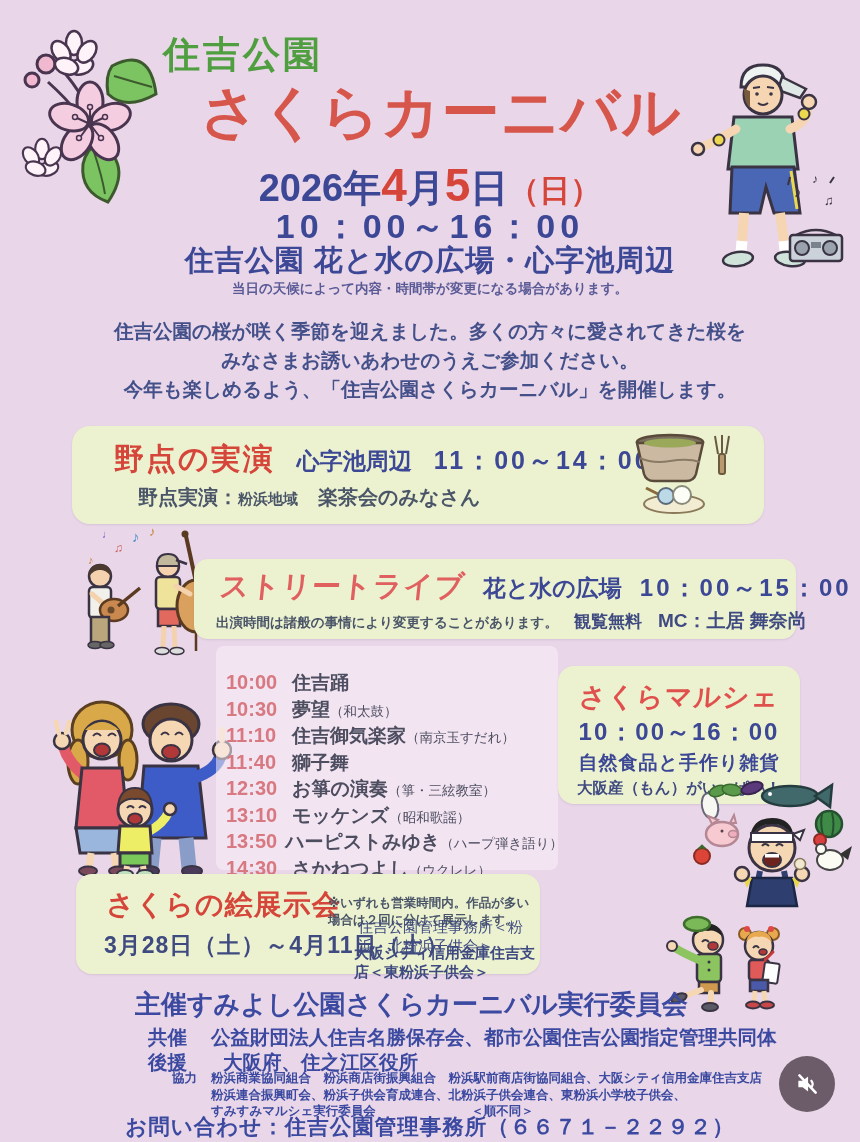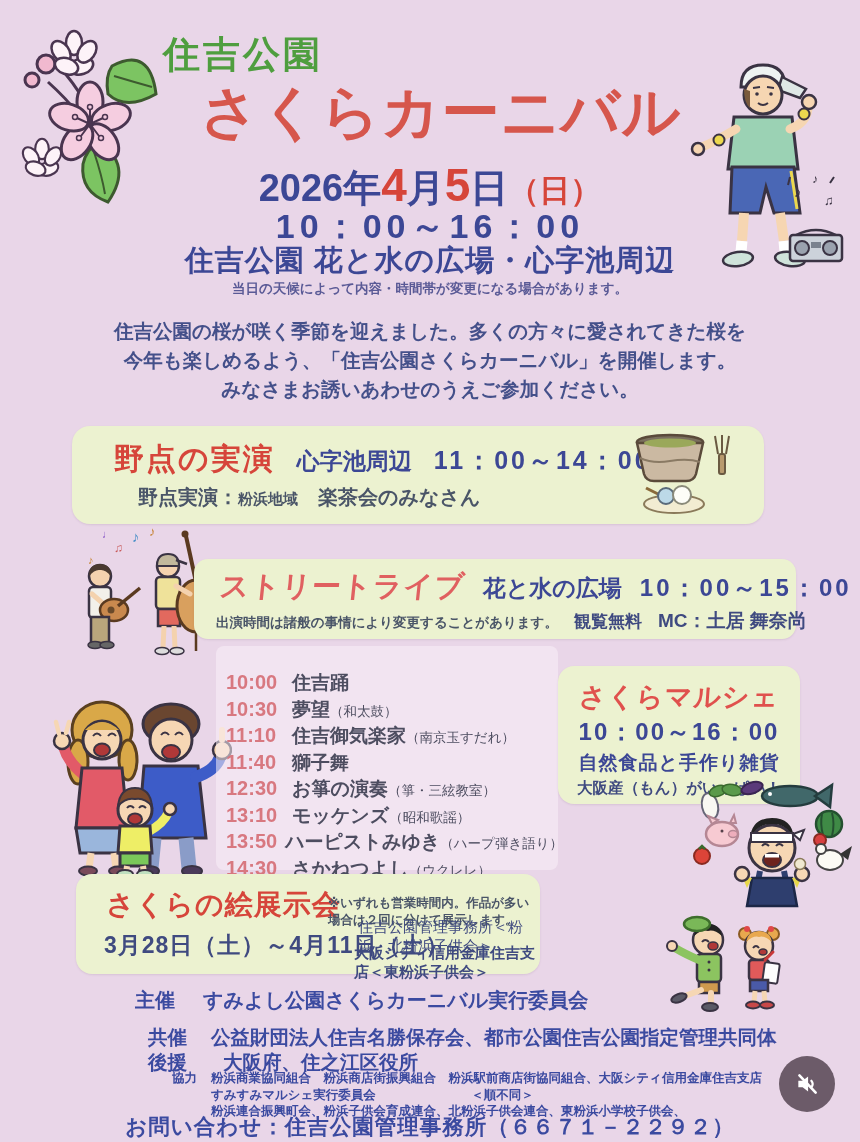--- a/index.html
+++ b/index.html
@@ -56,21 +56,21 @@
 
   
   .exhibit-box{left:76px;top:874px;width:464px;height:100px;border-radius:16px;}
   .exhibit-title{position:absolute;left:30px;top:12px;font-size:28px;font-weight:900;color:#d6453a;letter-spacing:1px;}
   .exhibit-note{position:absolute;left:252px;top:21px;font-size:12.5px;font-weight:bold;color:#4a5568;}
   .exhibit-dates{position:absolute;left:28px;top:56px;font-size:23px;font-weight:900;color:#3f4a80;letter-spacing:1px;}
   .exhibit-venue1{position:absolute;left:282px;top:44px;font-size:15px;font-weight:normal;color:#3f4a80;}
   .exhibit-venue2{position:absolute;left:278px;top:70px;font-size:15px;font-weight:bold;color:#3f4a80;}
 
   
-  .credit-host{left:135px;top:987px;display:flex;gap:28px;font-size:20px;font-weight:900;color:#3b4aa0;white-space:nowrap;}
+  .credit-host{left:135px;top:987px;display:flex;font-size:26px;font-weight:900;color:#3b4aa0;white-space:nowrap;}
   .credit-cohost{left:148px;top:1024px;display:flex;gap:24px;font-size:19.5px;font-weight:900;color:#3b4aa0;white-space:nowrap;}
   .credit-support{left:148px;top:1049px;display:flex;gap:36px;font-size:19.5px;font-weight:900;color:#3b4aa0;white-space:nowrap;}
   .credit-coop{left:172px;top:1070px;display:flex;gap:14px;font-size:12.5px;line-height:16.5px;font-weight:bold;color:#3b4aa0;white-space:nowrap;}
   .order-note{margin-left:92px;}
   .contact-line{top:1112px;font-size:21.5px;font-weight:bold;color:#3b4aa0;letter-spacing:1px;}
 
   
   .mute-btn{left:779px;top:1056px;width:56px;height:56px;border-radius:50%;background:rgba(90,74,86,.88);border:none;display:flex;align-items:center;justify-content:center;cursor:pointer;padding:0;}
 </style>
 </head>
@@ -162,22 +162,22 @@
 
   <div class="abs center date-line">
     <span>2026年</span><span class="big-num">4</span><span>月</span><span class="big-num">5</span><span>日</span><span class="weekday">（日）</span>
   </div>
   <div class="abs center time-line">10：00～16：00</div>
   <div class="abs center place-line">住吉公園 花と水の広場・心字池周辺</div>
   <div class="abs center weather-note">当日の天候によって内容・時間帯が変更になる場合があります。</div>
 
   <div class="abs center intro">
     <div>住吉公園の桜が咲く季節を迎えました。多くの方々に愛されてきた桜を</div>
+    <div>みなさまお誘いあわせのうえご参加ください。</div>
     <div>今年も楽しめるよう、「住吉公園さくらカーニバル」を開催します。</div>
-    <div>みなさまお誘いあわせのうえご参加ください。</div>
   </div>
 
   <div class="abs gbox nodate-box">
     <div class="nodate-row1">
       <span class="nodate-title">野点の実演</span>
       <span class="nodate-place">心字池周辺</span>
       <span class="nodate-time">11：00～14：00</span>
     </div>
     <div class="nodate-row2">
       <span>野点実演：</span><span class="small">粉浜地域</span><span>　楽茶会のみなさん</span>
@@ -417,25 +417,25 @@
     <span>公益財団法人住吉名勝保存会、都市公園住吉公園指定管理共同体</span>
   </div>
   <div class="abs credit-support">
     <span>後援</span>
     <span>大阪府、住之江区役所</span>
   </div>
   <div class="abs credit-coop">
     <span class="coop-label">協力</span>
     <div class="coop-lines">
       <div>粉浜商業協同組合　粉浜商店街振興組合　粉浜駅前商店街協同組合、大阪シティ信用金庫住吉支店</div>
+      <div>粉浜連合振興町会、粉浜子供会育成連合、北粉浜子供会連合、東粉浜小学校子供会、</div>
       <div>
         <span>すみすみマルシェ実行委員会</span>
         <span class="order-note">＜順不同＞</span>
       </div>
-      <div>粉浜連合振興町会、粉浜子供会育成連合、北粉浜子供会連合、東粉浜小学校子供会、</div>
     </div>
   </div>
   <div class="abs center contact-line">お問い合わせ：住吉公園管理事務所（６６７１－２２９２）</div>
 
   <button class="abs mute-btn">
     <svg width="26" height="26" viewBox="0 0 24 24">
       <polygon points="4,9 8,9 13,5 13,19 8,15 4,15" fill="#ffffff"></polygon>
       <path d="M16 9 Q18.5 12 16 15" stroke="#ffffff" stroke-width="2" fill="none" stroke-linecap="round"></path>
       <path d="M5 4 L20 20" stroke="#ffffff" stroke-width="2.4" stroke-linecap="round"></path>
     </svg>

